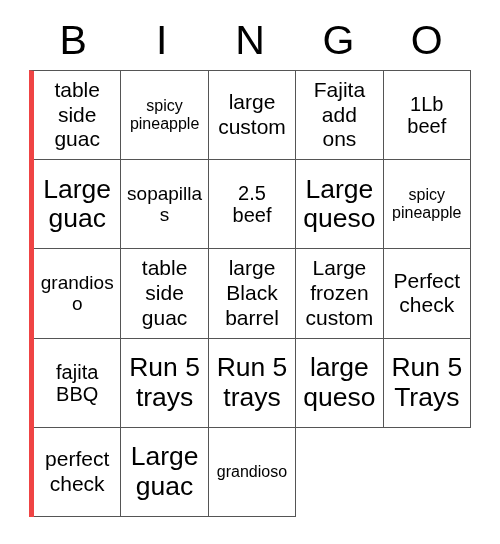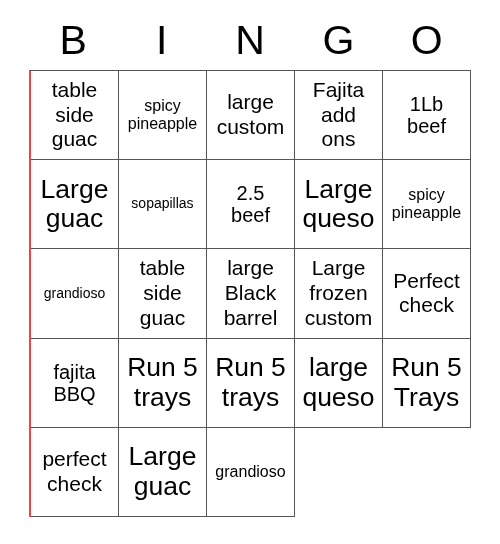--- a/index.html
+++ b/index.html
@@ -38,21 +38,21 @@
     letter-spacing: 0;
     color: #000;
   }
 
   
   .grid {
     display: grid;
     grid-template-columns: repeat(5, 1fr);
     grid-template-rows: repeat(5, 89.2px);
     border-top: 1px solid #555555;
-    border-left: 2px solid #ef4444;
+    border-left: 5px solid #ef4444;
     box-sizing: border-box;
   }
   .cell {
     border-right: 1px solid #555555;
     border-bottom: 1px solid #555555;
     box-sizing: border-box;
     display: flex;
     align-items: center;
     justify-content: center;
     text-align: center;
@@ -63,21 +63,21 @@
   .cell-text {
     display: block;
     width: 100%;
     line-height: 1.06;
     white-space: pre-line;
     word-break: break-word;
   }
 
   
   .s-xs  .cell-text { font-size: 16px;  line-height: 1.12; }
-  .s-sm  .cell-text { font-size: 14px; line-height: 1.12; }
+  .s-sm  .cell-text { font-size: 19px; line-height: 1.12; }
   .s-md  .cell-text { font-size: 21px;  line-height: 1.18; }
   .s-lg  .cell-text { font-size: 26.5px; line-height: 1.12; }
   .s-xl  .cell-text { font-size: 20px;  line-height: 1.1; }
   .s-free .cell-text { font-size: 31px; line-height: 1.1; }
 </style>
 </head>
 <body>
 
 <div id="card">
 

